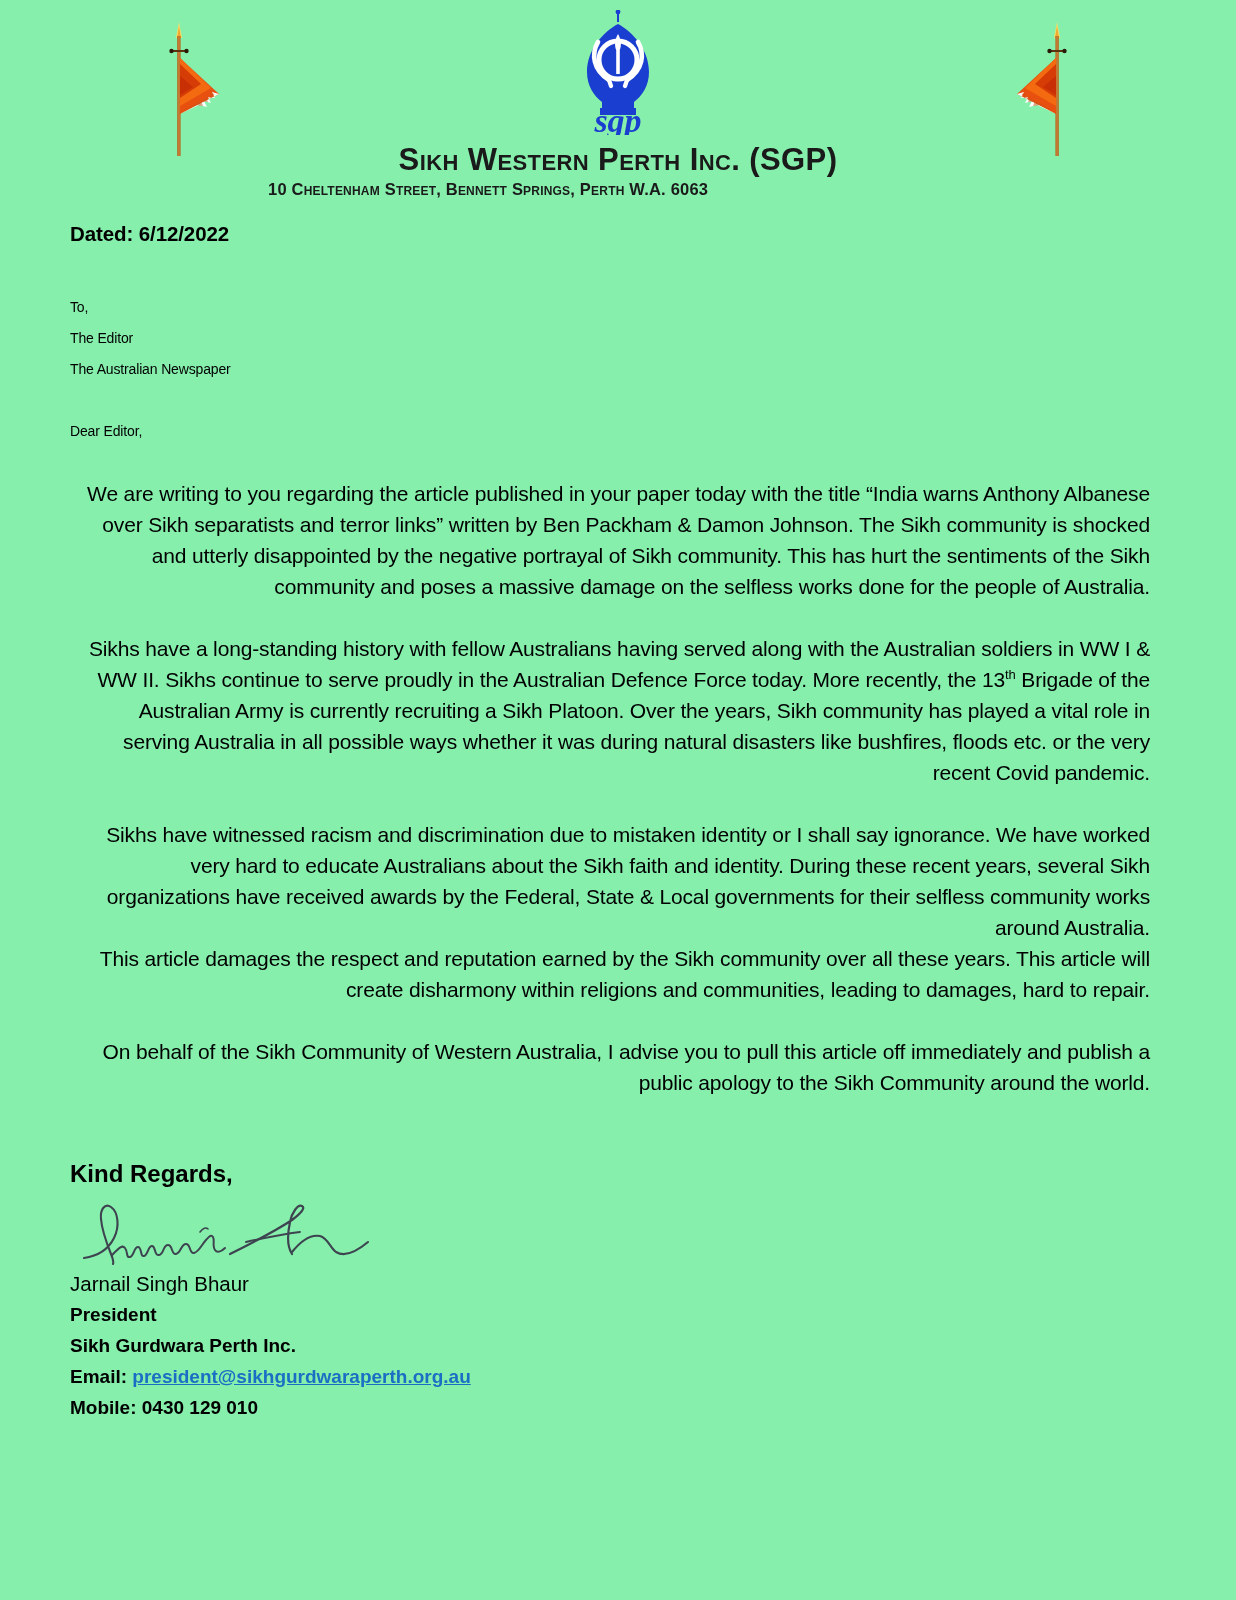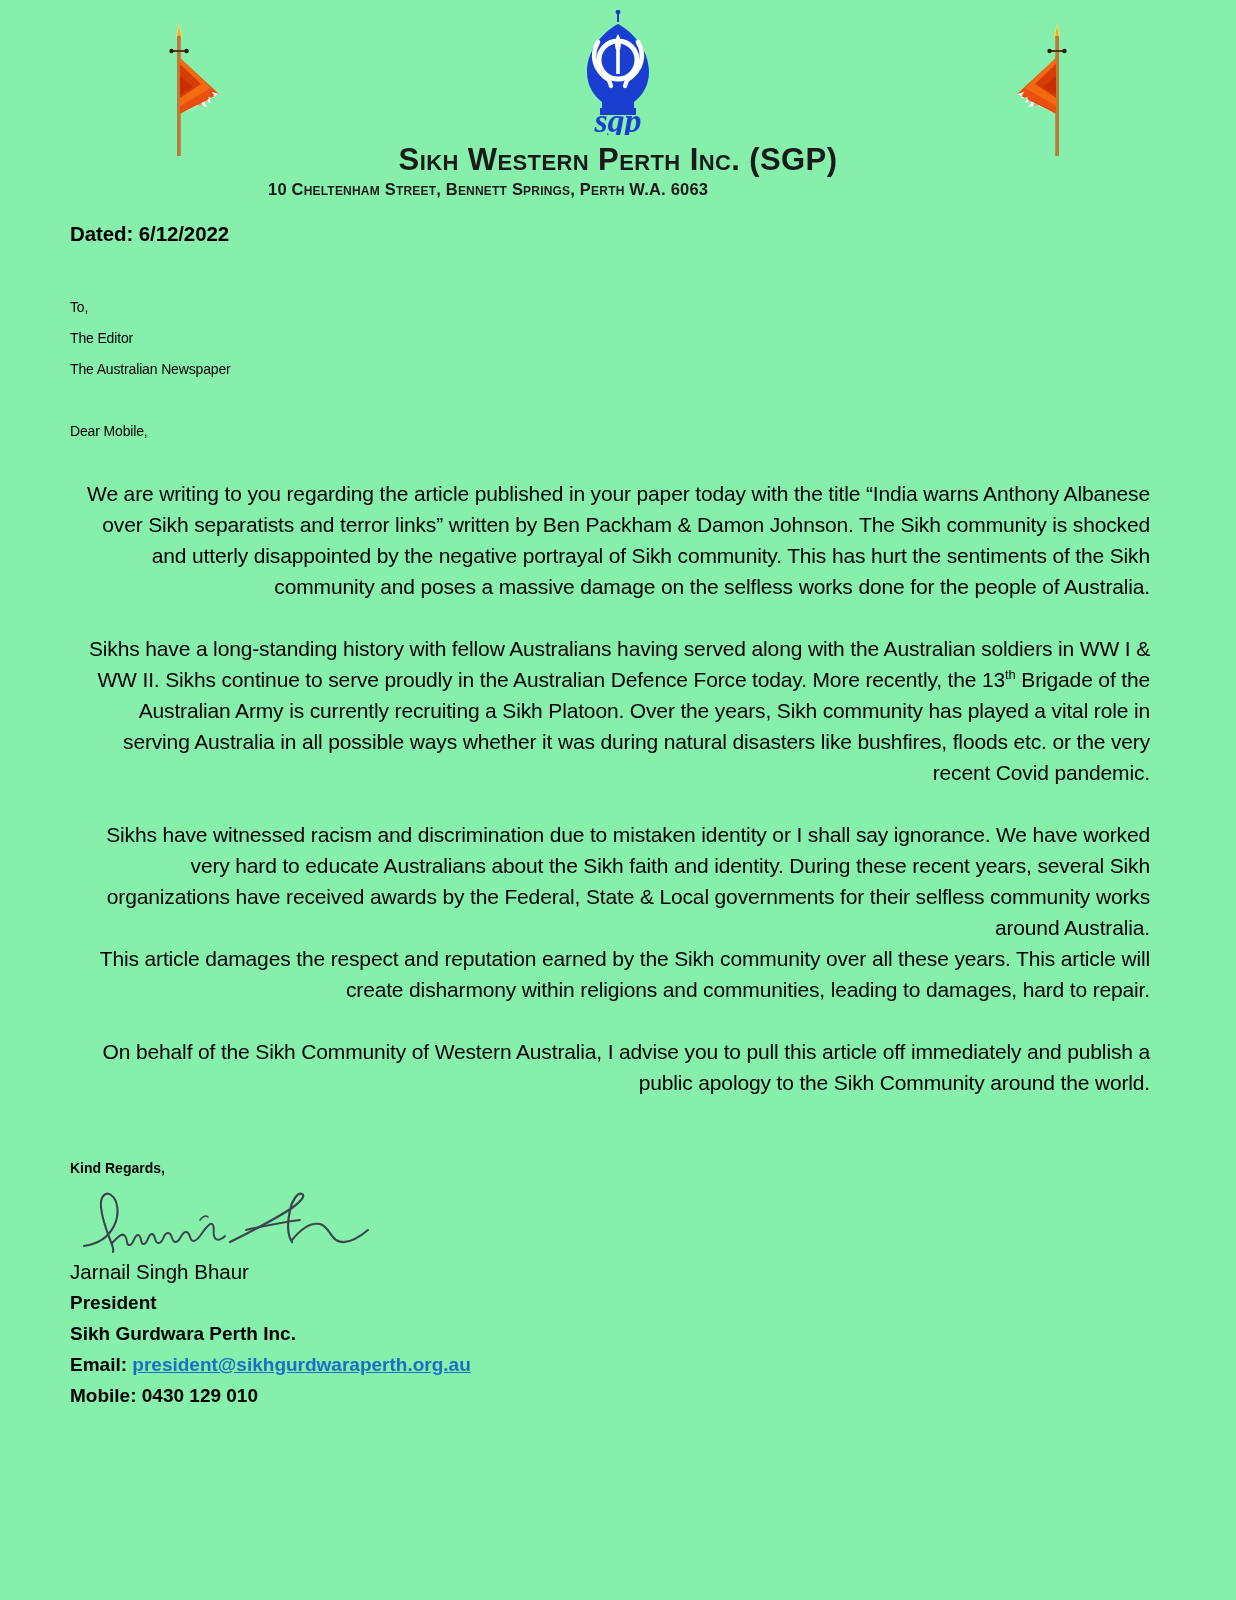--- a/index.html
+++ b/index.html
@@ -103,21 +103,21 @@
     letter-spacing: -0.15px;
     text-align: right;
     margin: 0;
   }
   .para + .para { margin-top: 31px; }
   .para.tight { margin-top: 0; }
   sup { font-size: 0.62em; vertical-align: super; line-height: 0; }
 
   
   .regards {
-    font-size: 14px;
+    font-size: 24px;
     font-weight: bold;
     margin-top: 62px;
   }
   .sig-img {
     margin-top: 6px;
     margin-left: 8px;
     width: 330px;
     height: 72px;
   }
   .sig-name {
@@ -244,21 +244,21 @@
     <div class="date-line">Dated: 6/12/2022</div>
 
     <div class="block">
       <div>To,</div>
       <div>The Editor</div>
       <div>The Australian Newspaper</div>
     </div>
 
     <div class="gap-md"></div>
 
-    <div class="block">Dear Mobile,</div>
+    <div class="block">Dear Editor,</div>
 
     <div class="gap-md"></div>
 
     <p class="para">We are writing to you regarding the article published in your paper today with the title “India warns Anthony Albanese over Sikh separatists and terror links” written by Ben Packham &amp; Damon Johnson. The Sikh community is shocked and utterly disappointed by the negative portrayal of Sikh community. This has hurt the sentiments of the Sikh community and poses a massive damage on the selfless works done for the people of Australia.</p>
 
     <p class="para"><span>Sikhs have a long-standing history with fellow Australians having served along with the Australian soldiers in WW I &amp; WW II. Sikhs continue to serve proudly in the Australian Defence Force today. More recently, the 13</span><sup>th</sup><span> Brigade of the Australian Army is currently recruiting a Sikh Platoon. Over the years, Sikh community has played a vital role in serving Australia in all possible ways whether it was during natural disasters like bushfires, floods etc. or the very recent Covid pandemic.</span></p>
 
     <p class="para">Sikhs have witnessed racism and discrimination due to mistaken identity or I shall say ignorance. We have worked very hard to educate Australians about the Sikh faith and identity. During these recent years, several Sikh organizations have received awards by the Federal, State &amp; Local governments for their selfless community works around Australia.</p>
 
     <p class="para tight">This article damages the respect and reputation earned by the Sikh community over all these years. This article will create disharmony within religions and communities, leading to damages, hard to repair.</p>

